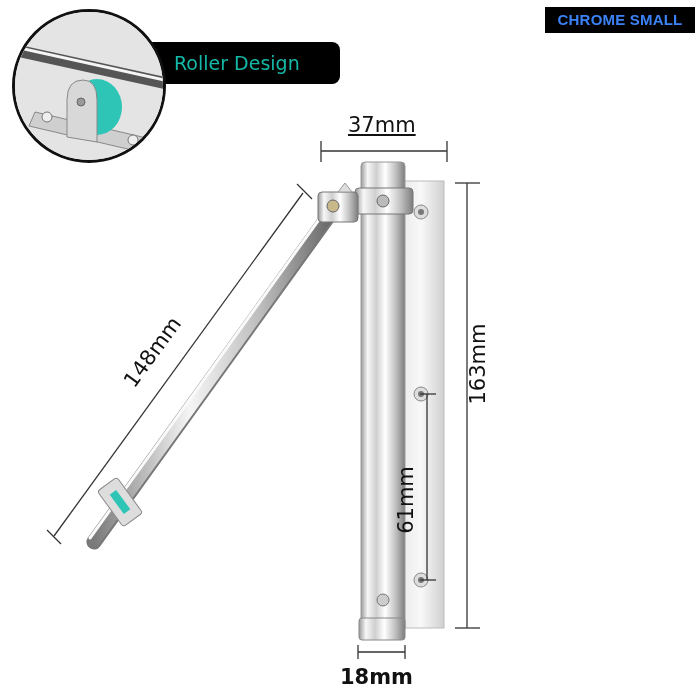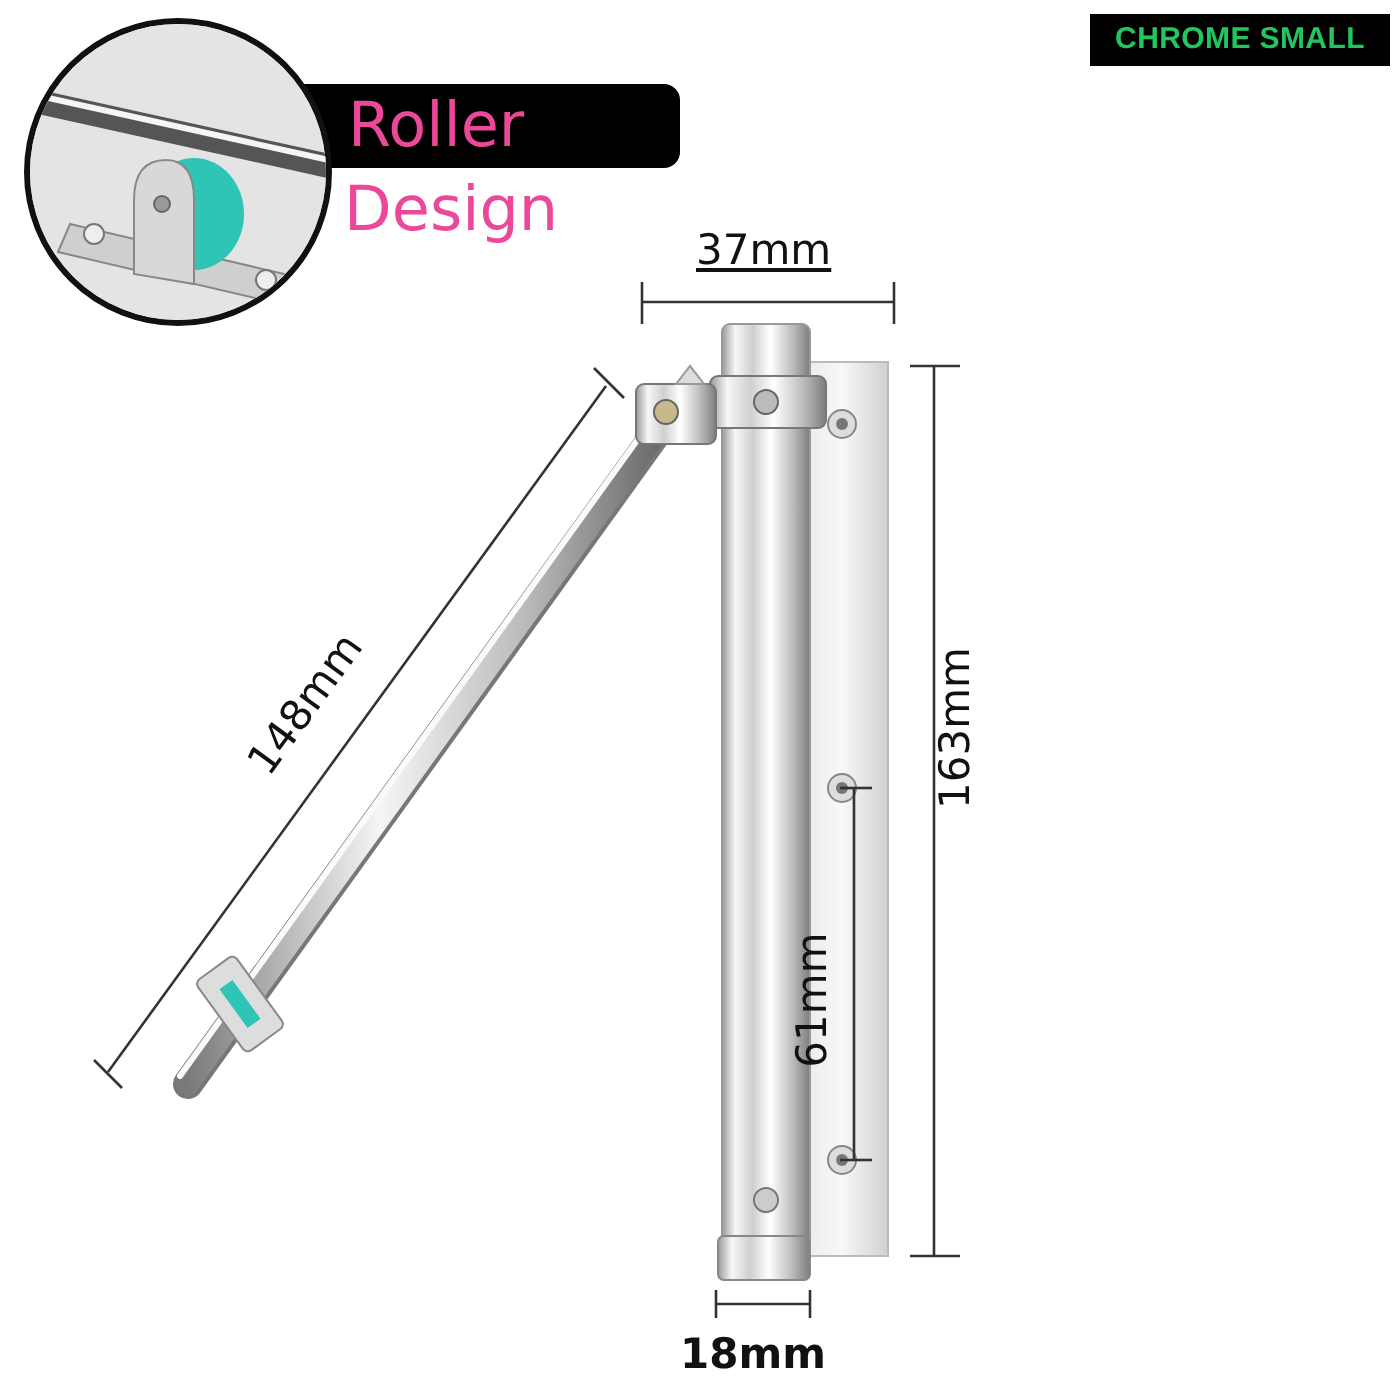--- a/index.html
+++ b/index.html
@@ -1,25 +1,25 @@
 <!DOCTYPE html>
 <html><head>
 <meta charset="utf-8">
 <style>
   html, body { margin:0; padding:0; background:#ffffff; }
   body { width:700px; height:700px; position:relative; overflow:hidden; font-family:"DejaVu Sans", sans-serif; }
   .abs { position:absolute; }
   .badge {
     left:545px; top:7px; width:150px; height:26px; background:#000;
-    color:#22c55e; font-family:"Liberation Sans", sans-serif; font-weight:bold;
+    color:#3b82f6; font-family:"Liberation Sans", sans-serif; font-weight:bold;
     font-size:15px; line-height:26px; text-align:center; letter-spacing:0.2px;
   }
   .callout-label {
     left:150px; top:42px; width:190px; height:42px; background:#000;
-    border-radius:0 8px 8px 0; color:#ec4899; font-size:31px; line-height:42px;
+    border-radius:0 8px 8px 0; color:#14b8a6; font-size:19px; line-height:42px;
     padding-left:22px; box-sizing:border-box;
   }
   .inset {
     left:12px; top:9px; width:154px; height:154px; border-radius:50%;
     border:3px solid #111; background:#e6e6e6; overflow:hidden; box-sizing:border-box;
   }
   .dim-text { color:#111; font-size:21px; white-space:nowrap; }
   svg { position:absolute; left:0; top:0; }
 </style>
 </head>

